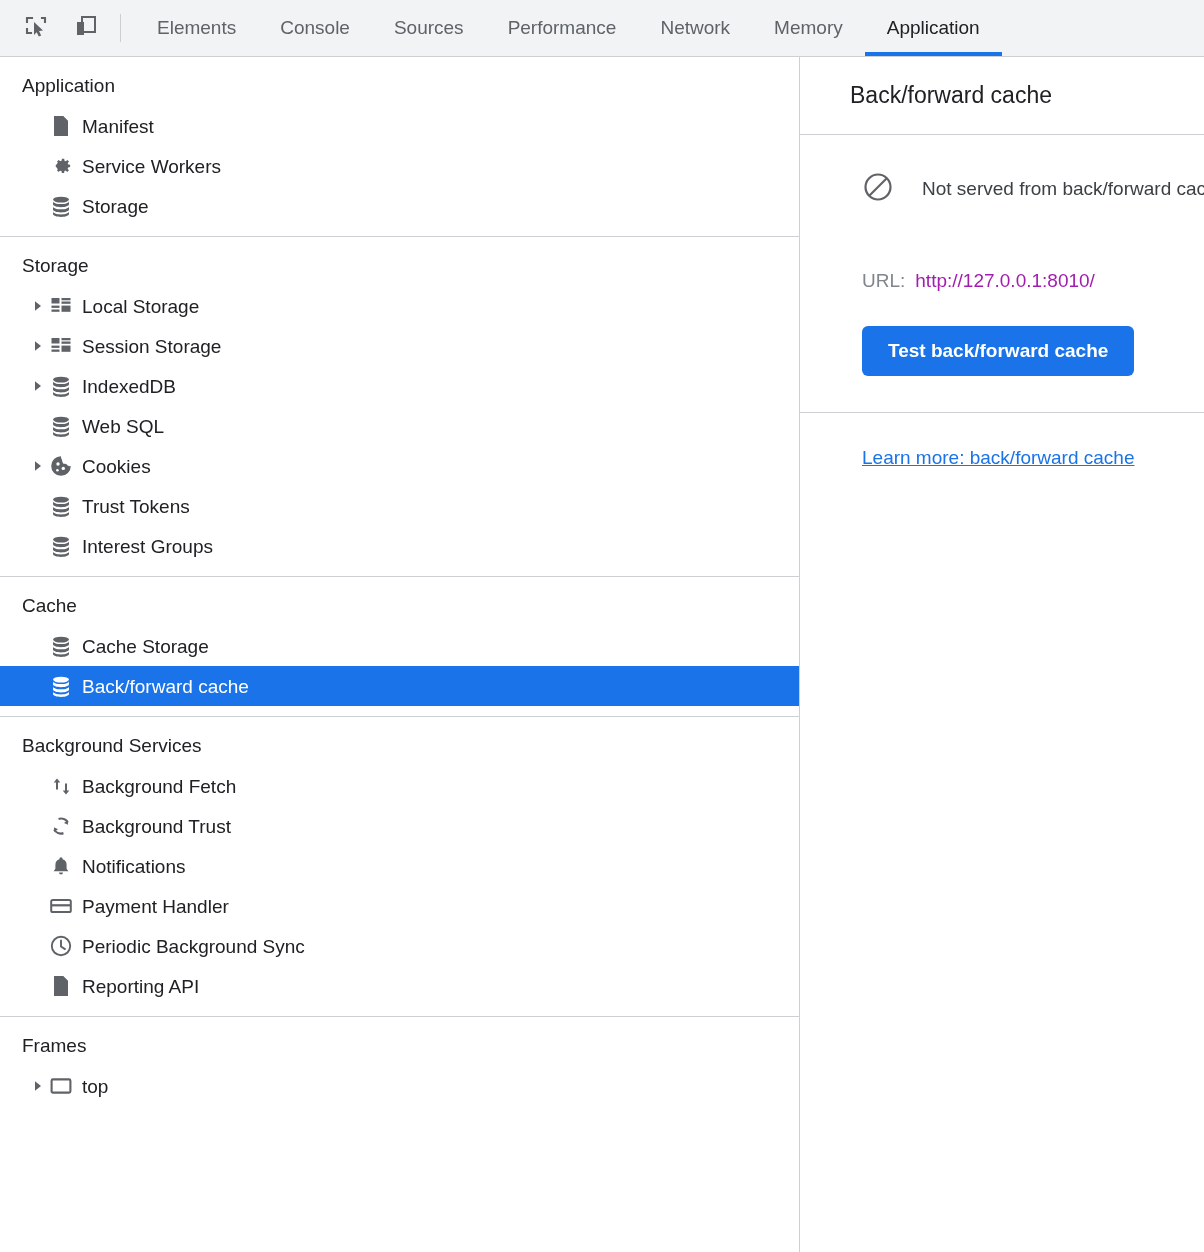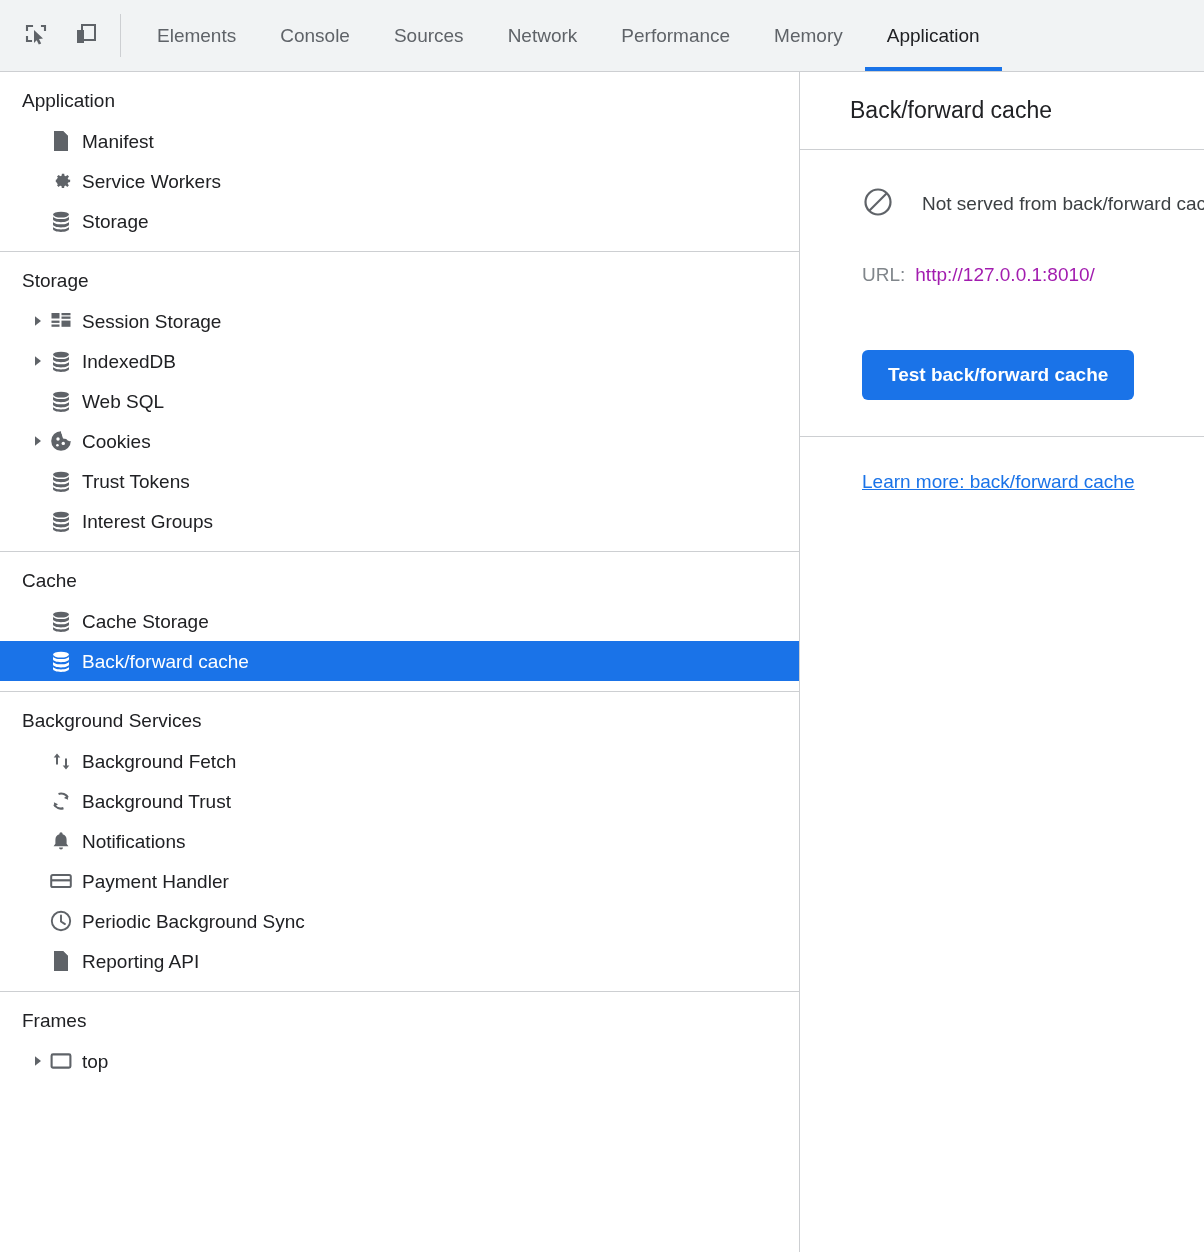--- a/index.html
+++ b/index.html
@@ -6,21 +6,21 @@
   * { box-sizing: border-box; margin: 0; padding: 0; }
   html, body {
     width: 1204px; height: 1252px;
     font-family: "Liberation Sans", sans-serif;
     background: #ffffff;
     overflow: hidden;
   }
 
   
   .toolbar {
-    height: 72px;
+    height: 57px;
     background: #f1f3f4;
     border-bottom: 1px solid #cdcfd2;
     display: flex;
     align-items: stretch;
     position: relative;
   }
   .tool-icons {
     display: flex;
     align-items: center;
     padding-left: 18px;
@@ -151,40 +151,39 @@
     white-space: nowrap;
   }
   .status-text {
     font-size: 19px;
     color: #3c4043;
   }
   .url-row {
     display: flex;
     align-items: flex-start;
     padding-left: 62px;
-    margin-top: 42px;
+    margin-top: 63px;
     gap: 10px;
     white-space: nowrap;
   }
   .url-label { font-size: 19px; color: #80868b; }
   .url-value { font-size: 19px; color: #a21caf; }
   .btn-row { padding-left: 62px; margin-top: 34px; }
   .test-btn {
     display: inline-block;
     background: #1a73e8;
     color: #ffffff;
     font-size: 19px;
     font-weight: bold;
     font-family: "Liberation Sans", sans-serif;
     border: none;
     border-radius: 6px;
     padding: 14px 26px;
     cursor: pointer;
     white-space: nowrap;
-    margin-top: 30px;
   }
   .learn-row {
     padding-left: 62px;
     padding-top: 34px;
     white-space: nowrap;
   }
   .learn-link {
     font-size: 19px;
     color: #1a73e8;
     text-decoration: underline;
@@ -220,24 +219,24 @@
     <div class="tab">
         <span>Elements</span>
       </div>
     <div class="tab">
         <span>Console</span>
       </div>
     <div class="tab">
         <span>Sources</span>
       </div>
     <div class="tab">
+        <span>Performance</span>
+      </div>
+    <div class="tab">
         <span>Network</span>
-      </div>
-    <div class="tab">
-        <span>Performance</span>
       </div>
     <div class="tab">
         <span>Memory</span>
       </div>
     <div class="tab selected">
         <span>Application</span>
       </div>
   </div>
 </div>
 
@@ -287,20 +286,38 @@
               <path d="M5 8.2v3.1c0 1.6 3.6 2.9 8 2.9s8-1.3 8-2.9V8.2c0 1.6-3.6 2.9-8 2.9s-8-1.3-8-2.9z" fill="#5f6368"></path>
               <path d="M5 13.4v3.1c0 1.6 3.6 2.9 8 2.9s8-1.3 8-2.9v-3.1c0 1.6-3.6 2.9-8 2.9s-8-1.3-8-2.9z" fill="#5f6368"></path>
               <path d="M5 18.6v2.4c0 1.6 3.6 2.9 8 2.9s8-1.3 8-2.9v-2.4c0 1.6-3.6 2.9-8 2.9s-8-1.3-8-2.9z" fill="#5f6368"></path>
             </svg>
           </span>
           <span class="sb-label">Storage</span>
         </div>
       </div>
       <div class="sb-section">
         <div class="sb-title">Storage</div>
+        <div class="sb-item">
+          <span class="arrow">
+            <svg width="14" height="14" viewBox="0 0 14 14">
+              <path d="M4 2.2l6 4.8-6 4.8z" fill="#5f6368"></path>
+            </svg>
+          </span>
+          <span class="ico">
+            <svg width="26" height="26" viewBox="0 0 26 26">
+              <rect x="3.5" y="5" width="8" height="5.5" fill="#5f6368"></rect>
+              <rect x="13.5" y="5" width="9" height="2.3" fill="#5f6368"></rect>
+              <rect x="13.5" y="8.5" width="9" height="2.3" fill="#5f6368"></rect>
+              <rect x="3.5" y="12.6" width="8" height="2.3" fill="#5f6368"></rect>
+              <rect x="3.5" y="16.5" width="8" height="2.3" fill="#5f6368"></rect>
+              <rect x="13.5" y="12.6" width="9" height="6.2" fill="#5f6368"></rect>
+            </svg>
+          </span>
+          <span class="sb-label">Local Storage</span>
+        </div>
         <div class="sb-item">
           <span class="arrow">
             <svg width="14" height="14" viewBox="0 0 14 14">
               <path d="M4 2.2l6 4.8-6 4.8z" fill="#5f6368"></path>
             </svg>
           </span>
           <span class="ico">
             <svg width="26" height="26" viewBox="0 0 26 26">
               <rect x="3.5" y="5" width="8" height="5.5" fill="#5f6368"></rect>
               <rect x="13.5" y="5" width="9" height="2.3" fill="#5f6368"></rect>

